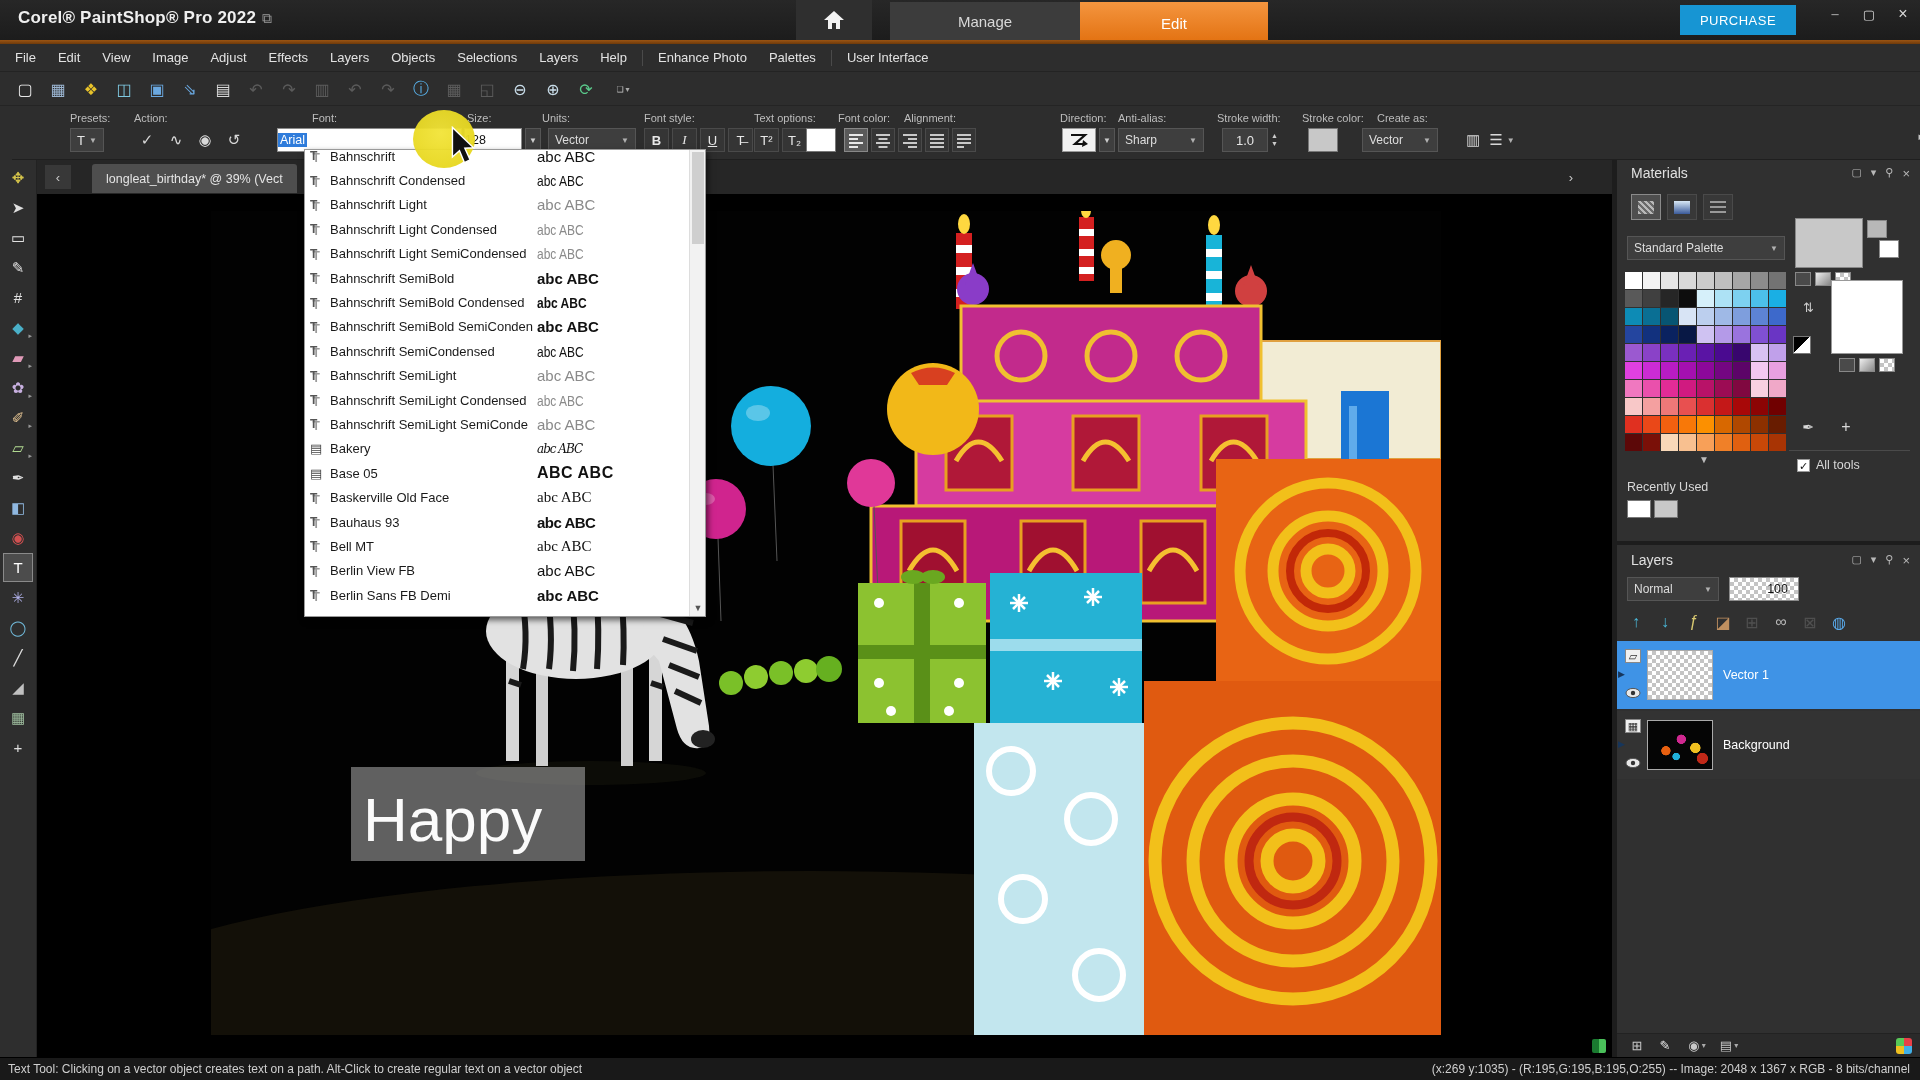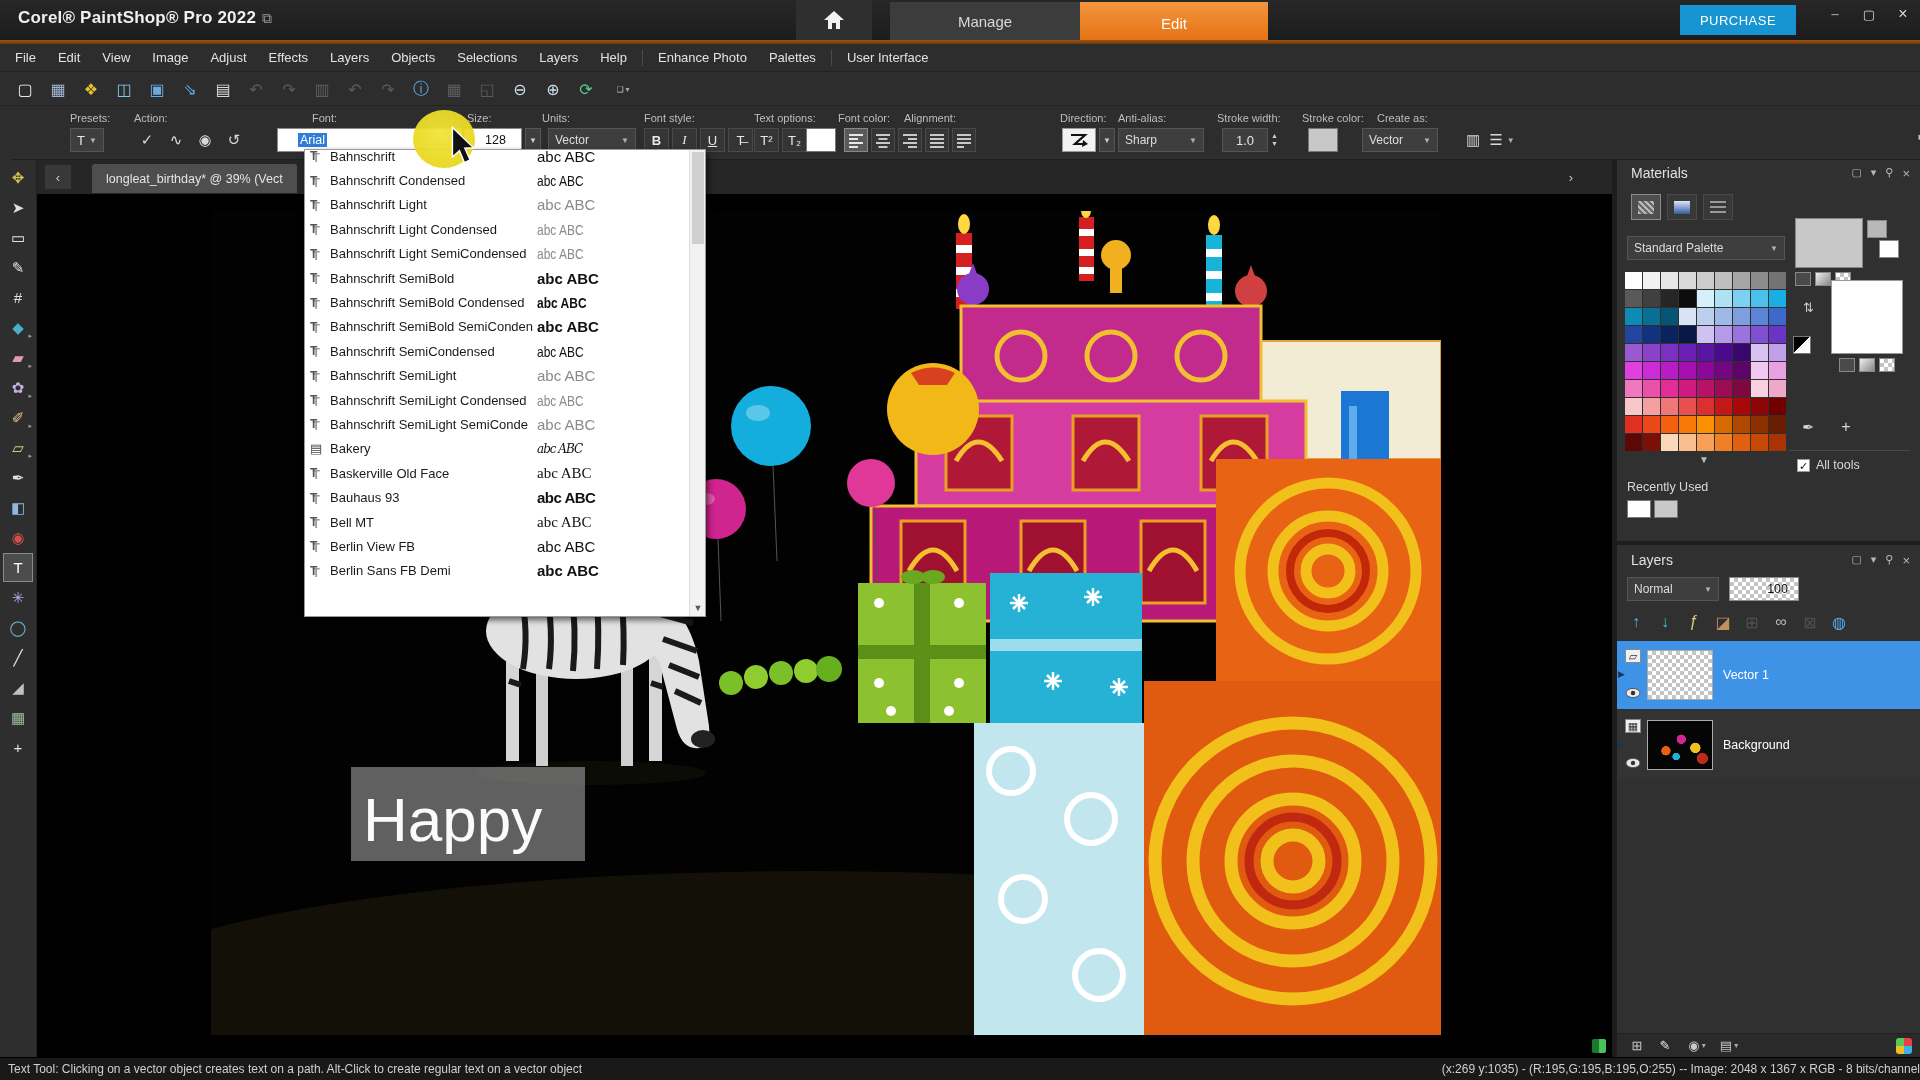--- a/index.html
+++ b/index.html
@@ -31,21 +31,21 @@
   .tbtn.dis{opacity:.35;}
   .tbtn.caret::after{content:"▾";font-size:8px;color:#aaa;margin-left:2px;}
 
   
   .optionsbar{position:absolute;left:12px;top:106px;width:1920px;height:54px;background:#2d2d2d;border-bottom:1px solid #1f1f1f;}
   .olbl{position:absolute;top:6px;font-size:11px;color:#bdbdbd;white-space:nowrap;}
   .oct{position:absolute;top:22px;height:24px;display:flex;align-items:center;gap:3px;}
   .dkbtn{height:24px;background:#3e3e3e;border:1px solid #555;color:#e6e6e6;display:flex;align-items:center;justify-content:center;font-size:13px;padding:0 6px;}
   .caret{font-size:8px;color:#b0b0b0;margin-left:4px;}
   .aicon{width:26px;height:24px;display:flex;align-items:center;justify-content:center;color:#d8d8d8;font-size:15px;}
-  .winput{height:24px;background:#fff;border:1px solid #8a8a8a;color:#111;font-size:12.5px;display:flex;align-items:center;padding:0 20px;}
+  .winput{height:24px;background:#fff;border:1px solid #8a8a8a;color:#111;font-size:12.5px;display:flex;align-items:center;padding:0 0;}
   .selhl{background:#2f7cdb;color:#fff;padding:0 2px;}
   .caretbtn{width:16px;height:24px;background:#3e3e3e;border:1px solid #555;color:#ccc;font-size:8px;display:flex;align-items:center;justify-content:center;}
   .dcombo{height:24px;background:#3e3e3e;border:1px solid #555;color:#ddd;font-size:12px;display:flex;align-items:center;padding:0 6px;}
   .dcombo .caret{margin-left:auto;}
   .fsbtn{width:25px;height:24px;background:#353535;border:1px solid #4a4a4a;color:#e8e8e8;font-size:13px;display:flex;align-items:center;justify-content:center;}
   .fsbtn.b{font-weight:bold;} .fsbtn.i{font-style:italic;font-family:"Liberation Serif",serif;} .fsbtn.u{text-decoration:underline;}
   .swatchbtn{width:30px;height:24px;border:1px solid #777;}
   .albtn{width:24px;height:24px;background:#353535;border:1px solid #4a4a4a;display:flex;align-items:center;justify-content:center;}
   .albtn.sel{background:#5a5a5a;border-color:#888;}
   .dirbtn{width:34px;height:24px;background:#f2f2f2;border:1px solid #999;display:flex;align-items:center;justify-content:center;}
@@ -128,21 +128,21 @@
     radial-gradient(circle at 44% 74%,#20b0d8 0 7%,transparent 8%),
     radial-gradient(circle at 85% 78%,#c02818 0 8%,transparent 9%);}
   .lname{position:absolute;left:106px;top:0;height:68px;display:flex;align-items:center;font-size:12.5px;color:#fff;}
   .rowexp{position:absolute;left:1px;top:28px;font-size:9px;color:#16365c;}
   .lbottom{position:absolute;left:0;bottom:0;width:100%;height:24px;background:#2a2a2a;border-top:1px solid #222;display:flex;align-items:center;gap:8px;padding-left:10px;}
   .brand{margin-left:auto;margin-right:8px;width:16px;height:16px;border-radius:3px;background:conic-gradient(#e84048 0 25%,#40b0e8 0 50%,#f0c020 0 75%,#58c858 0);}
 
   
   .statusbar{position:absolute;left:0;bottom:0;width:1920px;height:23px;background:#191919;border-top:1px solid #000;display:flex;align-items:center;}
   .sleft{margin-left:8px;font-size:12px;color:#cfcfcf;white-space:nowrap;}
-  .sright{margin-left:auto;font-size:12px;color:#cfcfcf;white-space:nowrap;}
+  .sright{margin-left:auto;margin-right:10px;font-size:12px;color:#cfcfcf;white-space:nowrap;}
 </style>
 </head>
 <body>
 
 <div class="app">
 
   <header class="titlebar">
     <div class="apptitle">Corel® PaintShop® Pro 2022</div>
     <span class="appbadge">⧉</span>
     <div class="hometile">
@@ -650,20 +650,25 @@
           <span class="fname">Bahnschrift SemiLight SemiConde</span>
           <span class="fprev fs-light">abc ABC</span>
         </div>
 
         <div class="fditem">
           <span class="fic ic-printer"></span>
           <span class="fname">Bakery</span>
           <span class="fprev fs-script">abc ABC</span>
         </div>
 
+        <div class="fditem">
+          <span class="fic ic-printer"></span>
+          <span class="fname">Base 05</span>
+          <span class="fprev fs-heavy">ABC ABC</span>
+        </div>
 
         <div class="fditem">
           <span class="fic ic-truetype"></span>
           <span class="fname">Baskerville Old Face</span>
           <span class="fprev fs-serif">abc ABC</span>
         </div>
 
         <div class="fditem">
           <span class="fic ic-truetype"></span>
           <span class="fname">Bauhaus 93</span>

